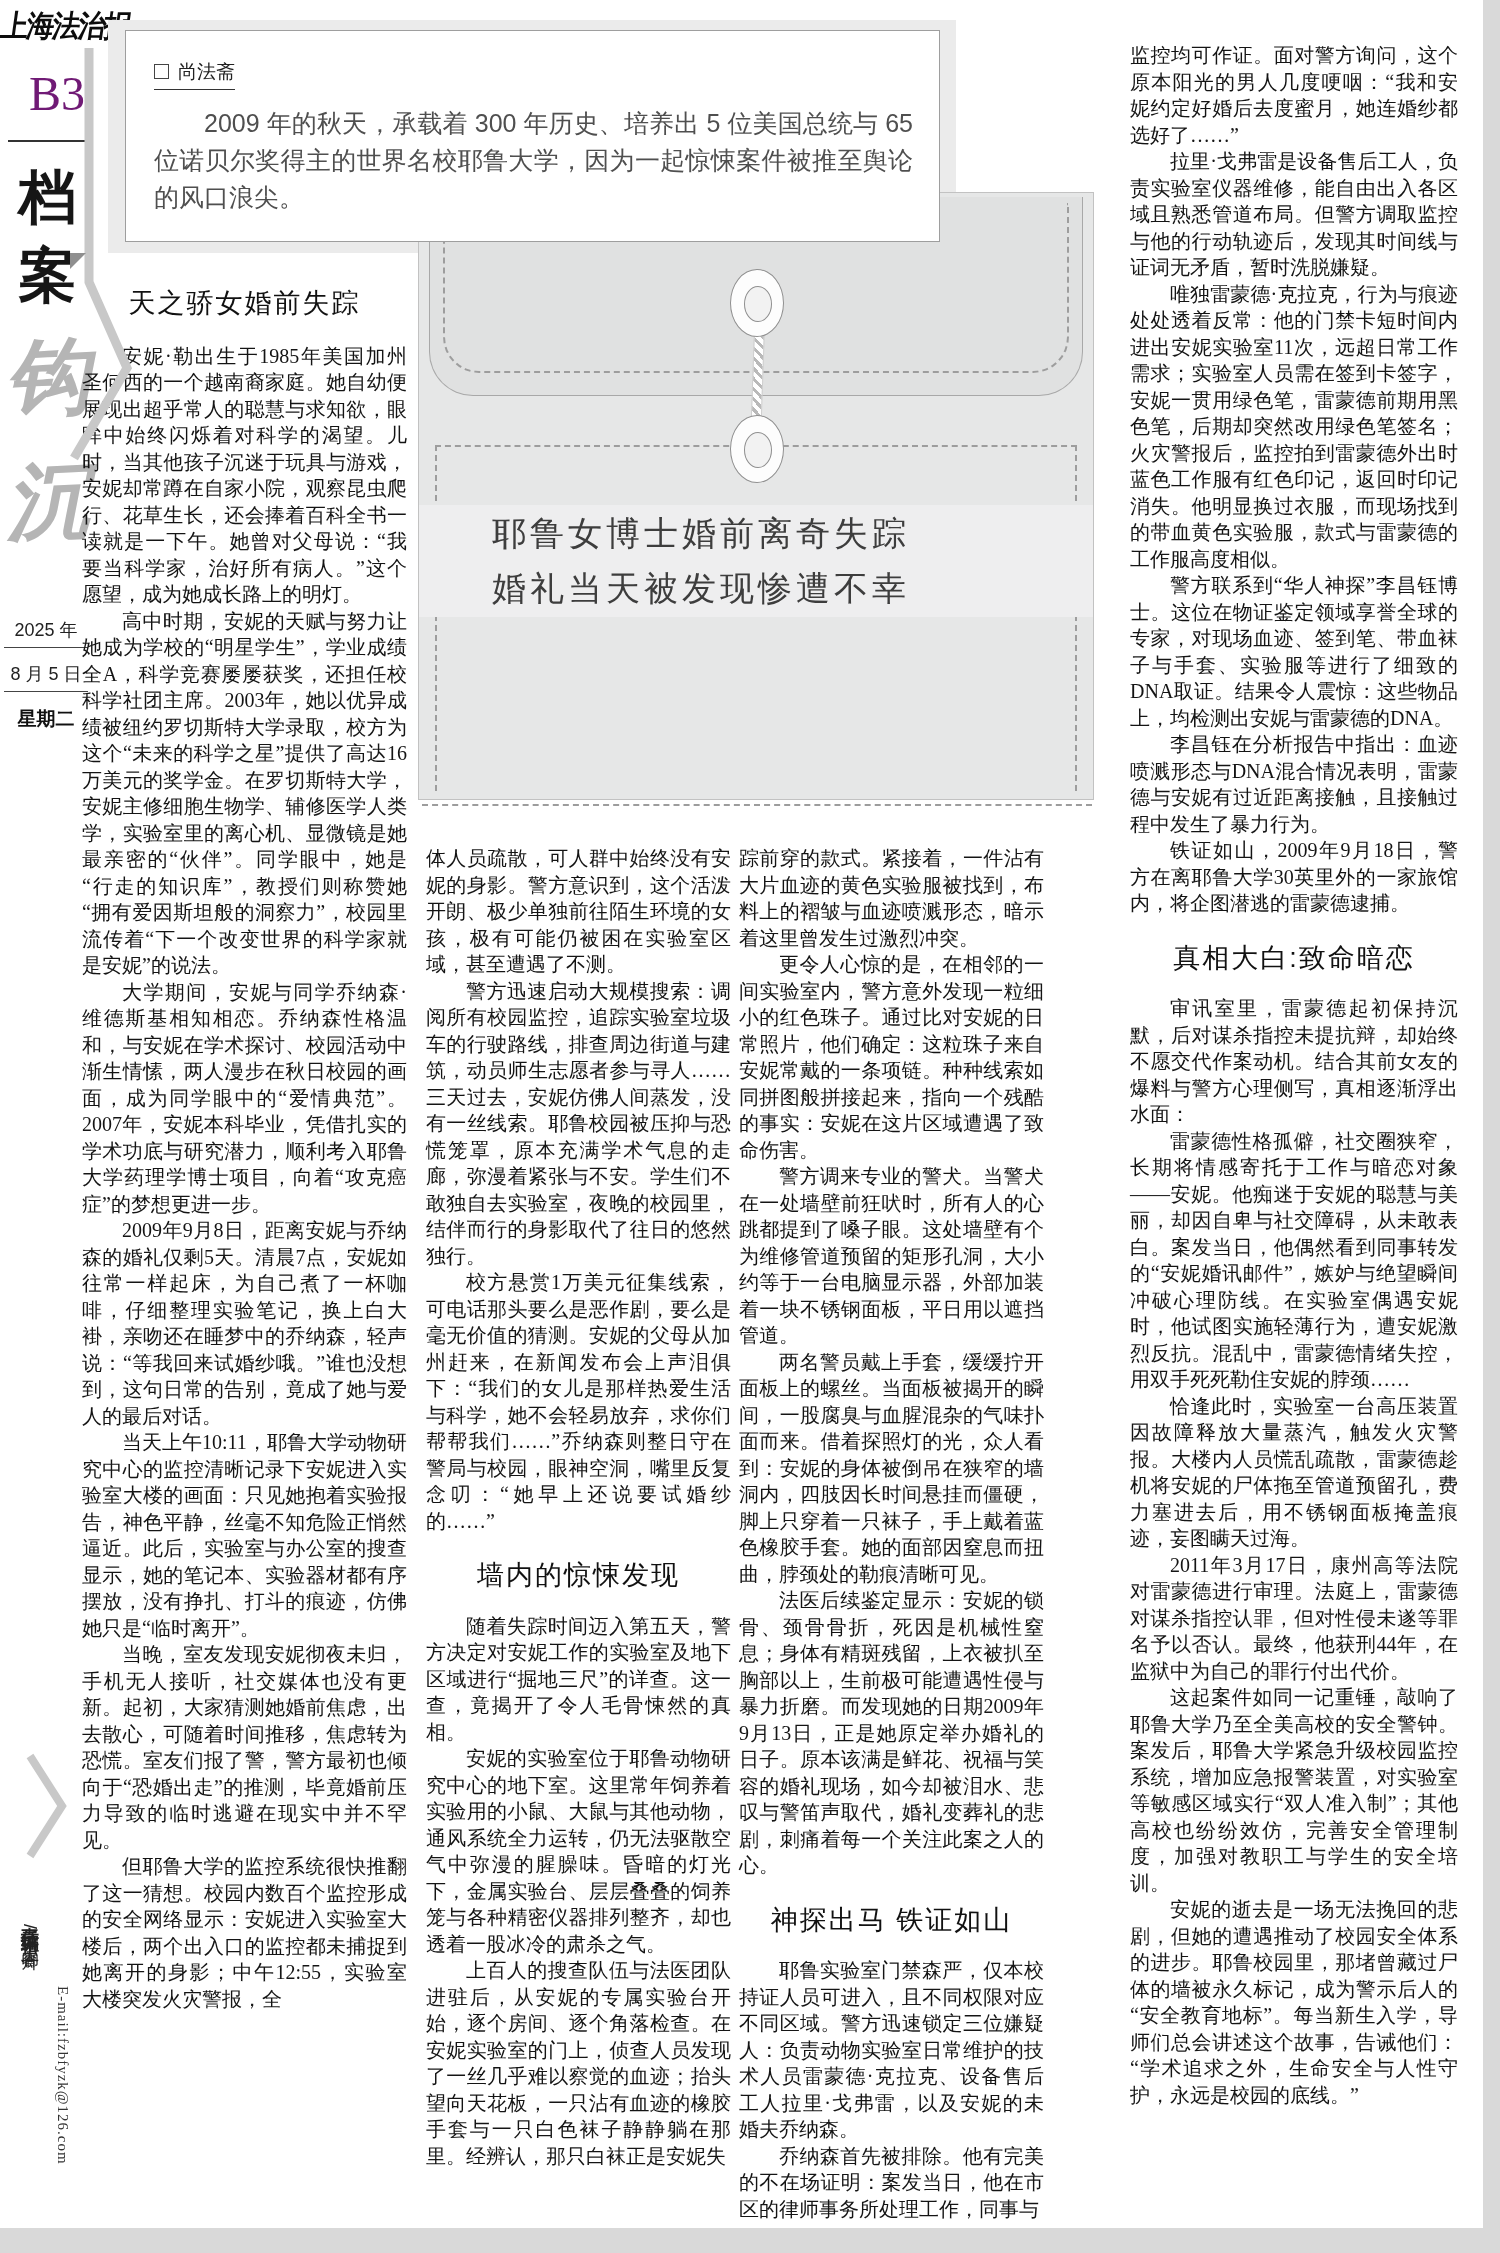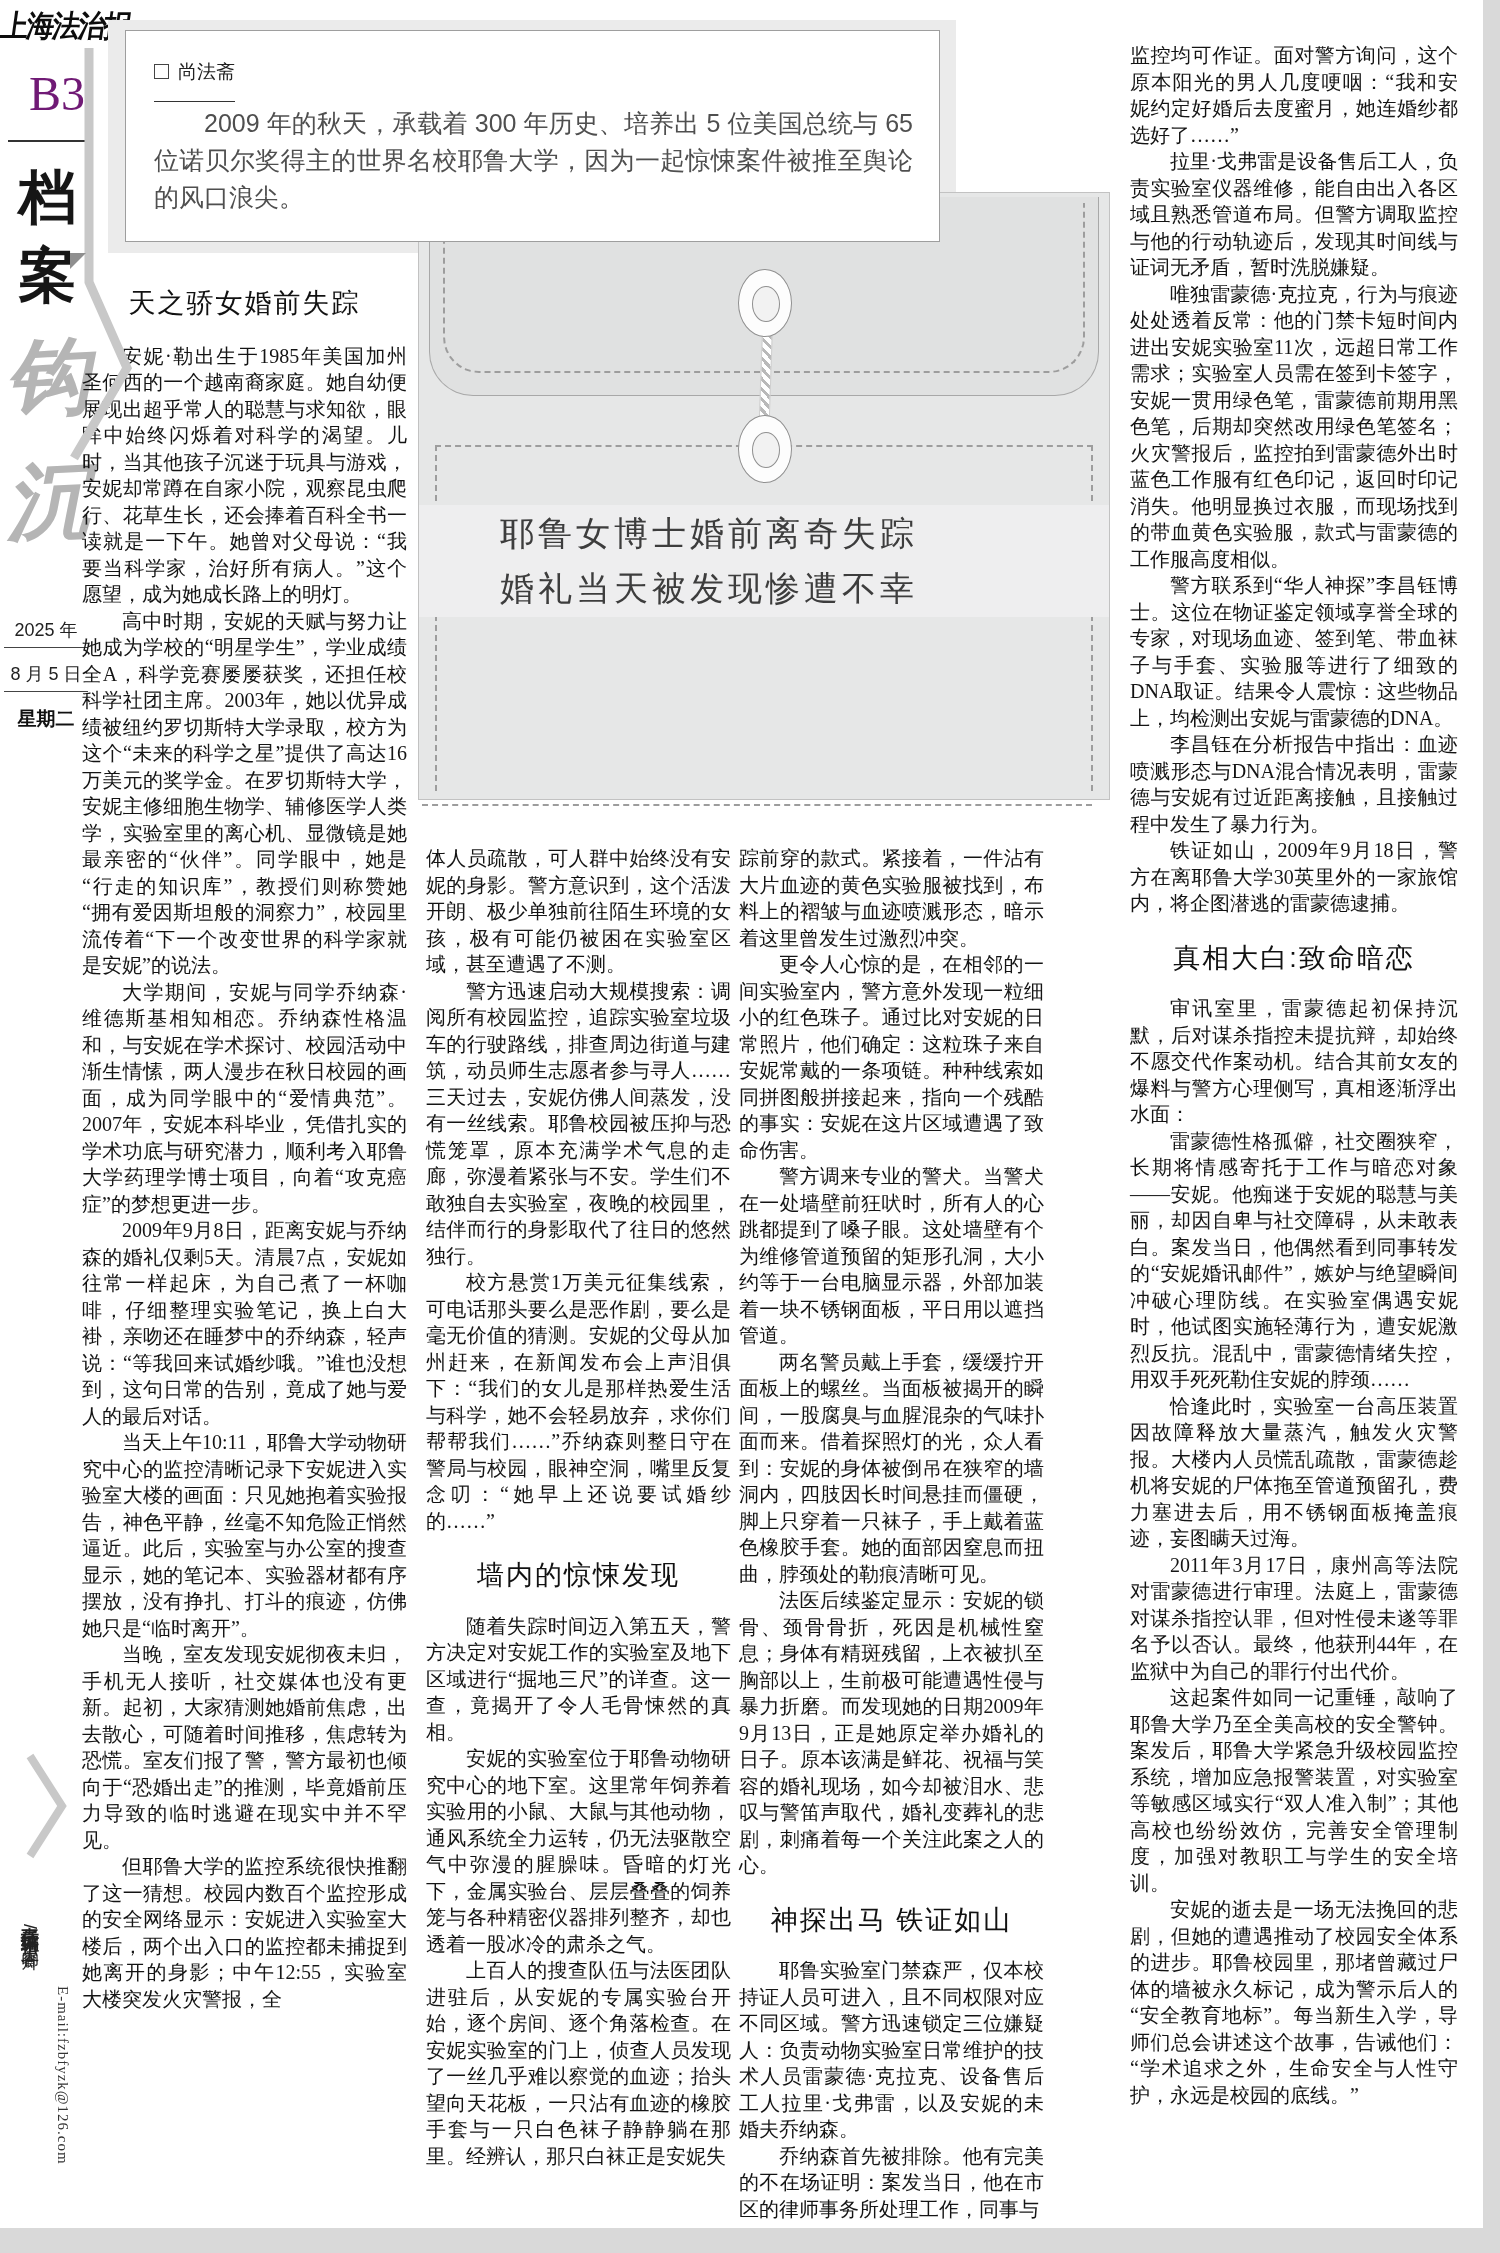--- a/index.html
+++ b/index.html
@@ -30,28 +30,28 @@
             font-family:"Liberation Sans","DejaVu Sans",sans-serif;letter-spacing:3px;}
   .editor-v b{font-weight:700;}
   .email-v{left:54px;top:1986px;height:270px;writing-mode:vertical-rl;font-size:15px;color:#333;
            letter-spacing:1px;z-index:6;}
 
   
   .intro-mat{left:108px;top:20px;width:848px;height:233px;background:#ebebeb;}
   .intro-box{left:125px;top:30px;width:813px;height:210px;background:#ffffff;border:1px solid #9e9e9e;z-index:3;}
   .intro-tag{position:absolute;left:28px;top:28px;font-size:19px;color:#222;
              font-family:"Liberation Sans","DejaVu Sans",sans-serif;
-             border-bottom:1.5px solid #333;padding-bottom:16px;}
+             border-bottom:1.5px solid #333;padding-bottom:4px;}
   .intro-tag .sq{display:inline-block;width:13px;height:13px;border:1.5px solid #444;margin-right:9px;vertical-align:-1px;}
   .intro-text{position:absolute;left:28px;right:26px;top:74px;font-size:25px;line-height:37px;color:#4f4f4f;
               font-family:"Liberation Sans","DejaVu Sans",sans-serif;text-indent:2em;text-align:justify;}
 
   
   .photo-wrap{left:418px;top:192px;width:674px;height:622px;z-index:2;}
-  .photo{position:absolute;left:0;top:0;width:674px;height:606px;background:#e6e7e7;border:1px solid #c2c2c2;padding-left:16px;}
+  .photo{position:absolute;left:0;top:0;width:674px;height:606px;background:#e6e7e7;border:1px solid #c2c2c2;}
   .flap{position:absolute;left:10px;right:10px;top:4px;height:198px;background:#e0e1e1;
         border:1px solid #a8a8a8;border-top:none;border-radius:0 0 44px 44px;}
   .flap-stitch{position:absolute;left:24px;right:24px;top:10px;height:168px;border:2px dashed #9d9d9d;
                border-top:none;border-radius:0 0 36px 36px;}
   .stitch-h{position:absolute;left:16px;right:16px;top:252px;border-top:2px dashed #9d9d9d;}
   .stitch-vl{position:absolute;left:16px;top:252px;bottom:8px;border-left:2px dashed #9d9d9d;}
   .stitch-vr{position:absolute;right:16px;top:252px;bottom:8px;border-left:2px dashed #9d9d9d;}
   .grommet{position:absolute;left:50%;width:52px;height:66px;margin-left:-26px;background:#fdfdfd;
            border:1.5px solid #8f8f8f;border-radius:50%;}
   .grommet i{position:absolute;left:50%;top:50%;width:26px;height:34px;margin:-17px 0 0 -13px;display:block;

